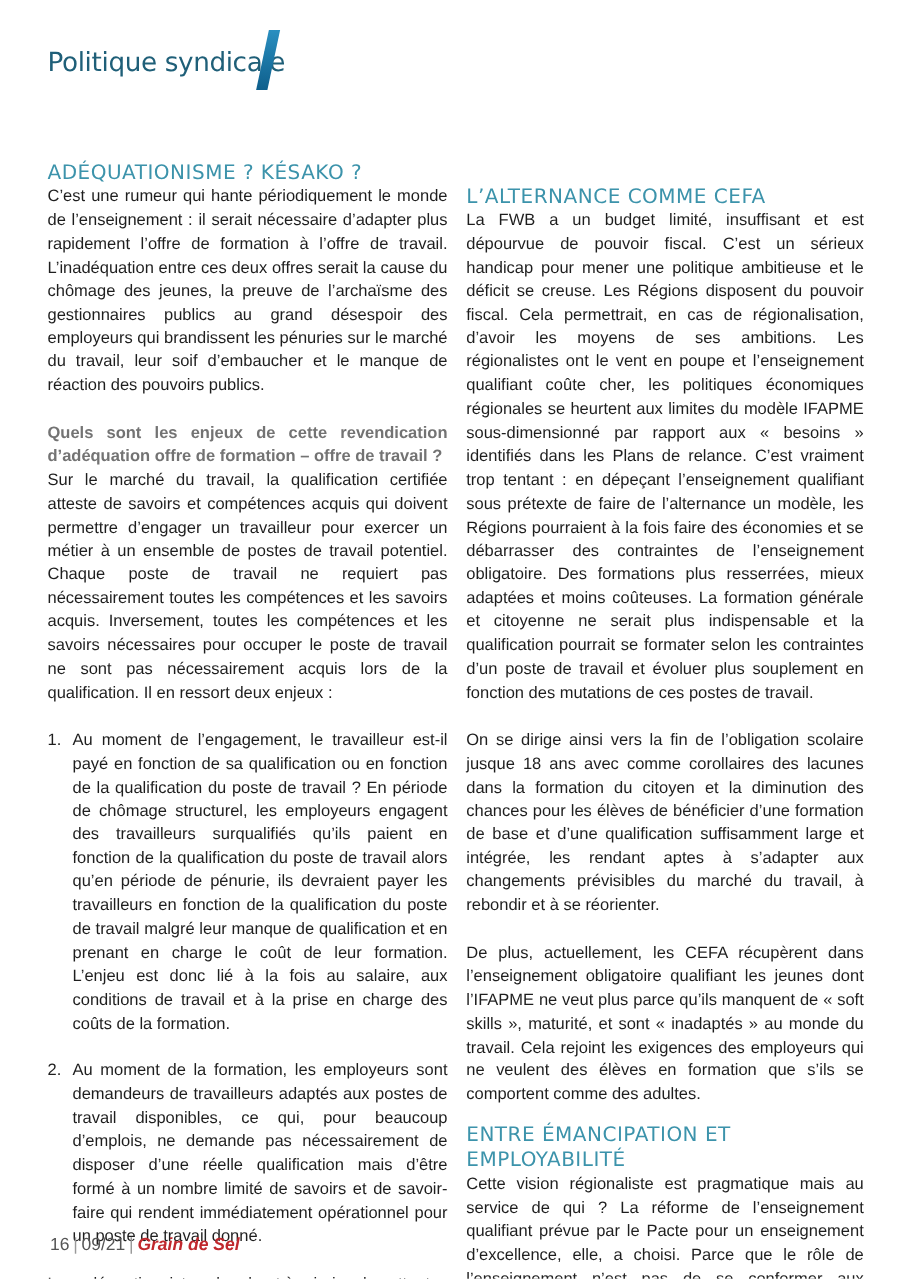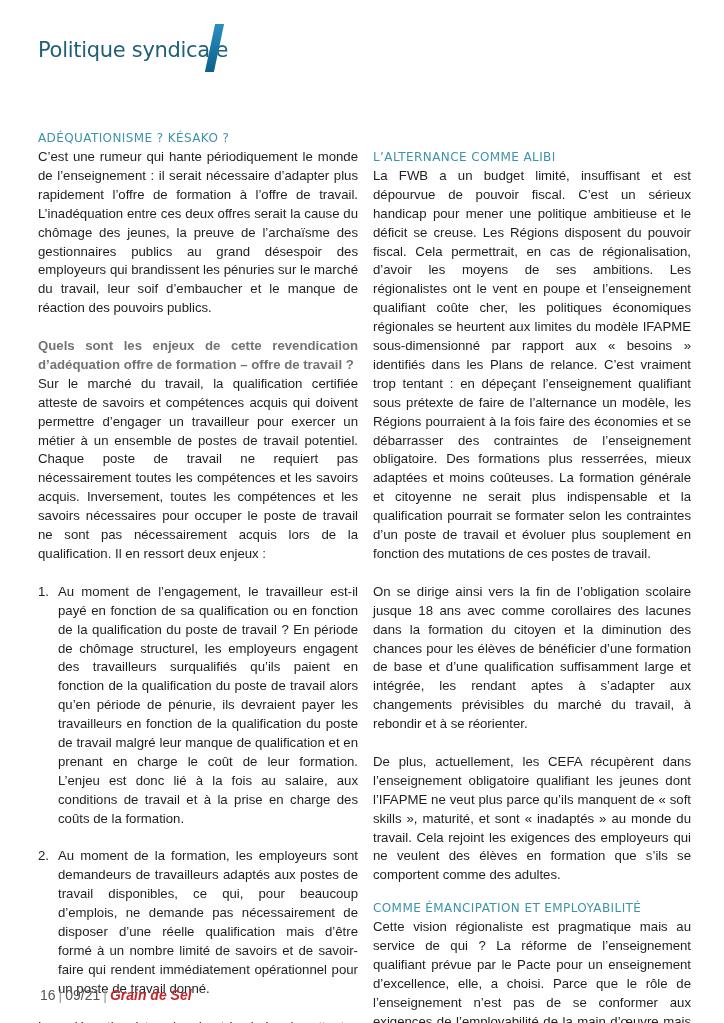--- a/index.html
+++ b/index.html
@@ -8,21 +8,21 @@
   .header { position:absolute; left:38px; top:34px; height:40px; }
   .header-title { font-family:"DejaVu Sans", sans-serif; font-size:21px; color:#1f5f78;
                   letter-spacing:-0.3px; position:absolute; left:0; top:4px; white-space:nowrap; }
   .header-slash { position:absolute; left:172px; top:-10px; width:9px; height:48px;
                   background:linear-gradient(180deg,#2a8fc0 0%,#0e5f8c 100%);
                   transform:skewX(-12deg); }
   .col { position:absolute; top:128px; font-size:13.2px; line-height:18.9px; text-align:justify; hyphens:manual; }
   .col.left { left:38px; width:320px; }
   .col.right { left:373px; width:318px; }
   .col p { margin:0; }
-  .h-section { font-family:"DejaVu Sans", sans-serif; font-size:12px; color:#3c93ab;
+  .h-section { font-family:"DejaVu Sans", sans-serif; font-size:16px; color:#3c93ab;
                letter-spacing:0.4px; line-height:20px; font-weight:normal; margin:0; text-align:left; }
   .h-sub { color:#737373; font-weight:bold; margin:0; }
   .gap { height:18.9px; }
   .list { margin:0; padding:0; list-style:none; }
   .list li { position:relative; padding-left:20px; }
   .list li .num { position:absolute; left:0; top:0; }
   .footer { position:absolute; left:40px; top:987px; font-size:14px; color:#555; white-space:nowrap; }
   .footer .brand { color:#c0282d; font-weight:bold; font-style:italic; }
   .footer .sep { color:#999; padding:0 3px; }
 </style>
@@ -51,26 +51,26 @@
       <span class="num">2.</span>
       <span>Au moment de la formation, les employeurs sont demandeurs de travailleurs adaptés aux postes de travail disponibles, ce qui, pour beaucoup d’emplois, ne demande pas nécessairement de disposer d’une réelle qualification mais d’être formé à un nombre limité de savoirs et de savoir-faire qui rendent immédiatement opérationnel pour un poste de travail donné.</span>
     </li>
   </ul>
   <div class="gap"></div>
   <p>Les adéquationnistes cherchent à prioriser les attentes des employeurs et à adapter les formations en conséquence. Cela revient donc à peser sur les pouvoirs publics pour qu’ils paient les formations souhaitées par les employeurs, qu’ils adaptent les contenus de formation à leurs demandes et qu’ils acceptent de réduire les qualifications « métier » à des qualifications utiles pour des postes de travail, soit à des morceaux de qualification. Non seulement ces politiques réduisent les contenus de formation mais elles réduisent de ce fait les capacités des travailleurs à négocier</p>
 </div>
 
 <div class="col right">
   <div class="gap"></div>
-  <h2 class="h-section">L’ALTERNANCE COMME ALIBI</h2>
+  <h2 class="h-section">L’ALTERNANCE COMME CEFA</h2>
   <p>La FWB a un budget limité, insuffisant et est dépourvue de pouvoir fiscal. C’est un sérieux handicap pour mener une politique ambitieuse et le déficit se creuse. Les Régions disposent du pouvoir fiscal. Cela permettrait, en cas de régionalisation, d’avoir les moyens de ses ambitions. Les régionalistes ont le vent en poupe et l’enseignement qualifiant coûte cher, les politiques économiques régionales se heurtent aux limites du modèle IFAPME sous-dimensionné par rapport aux « besoins » identifiés dans les Plans de relance. C’est vraiment trop tentant : en dépeçant l’enseignement qualifiant sous prétexte de faire de l’alternance un modèle, les Régions pourraient à la fois faire des économies et se débarrasser des contraintes de l’enseignement obligatoire. Des formations plus resserrées, mieux adaptées et moins coûteuses. La formation générale et citoyenne ne serait plus indispensable et la qualification pourrait se formater selon les contraintes d’un poste de travail et évoluer plus souplement en fonction des mutations de ces postes de travail.</p>
   <div class="gap"></div>
   <p>On se dirige ainsi vers la fin de l’obligation scolaire jusque 18 ans avec comme corollaires des lacunes dans la formation du citoyen et la diminution des chances pour les élèves de bénéficier d’une formation de base et d’une qualification suffisamment large et intégrée, les rendant aptes à s’adapter aux changements prévisibles du marché du travail, à rebondir et à se réorienter.</p>
   <div class="gap"></div>
   <p>De plus, actuellement, les CEFA récupèrent dans l’enseignement obligatoire qualifiant les jeunes dont l’IFAPME ne veut plus parce qu’ils manquent de « soft skills », maturité, et sont « inadaptés » au monde du travail. Cela rejoint les exigences des employeurs qui ne veulent des élèves en formation que s’ils se comportent comme des adultes.</p>
   <div class="gap" style="height:13px"></div>
-  <h2 class="h-section">COMME ÉMANCIPATION ET EMPLOYABILITÉ</h2>
+  <h2 class="h-section">ENTRE ÉMANCIPATION ET EMPLOYABILITÉ</h2>
   <p>Cette vision régionaliste est pragmatique mais au service de qui ? La réforme de l’enseignement qualifiant prévue par le Pacte pour un enseignement d’excellence, elle, a choisi. Parce que le rôle de l’enseignement n’est pas de se conformer aux exigences de l’employabilité de la main d’œuvre mais à viser l’émancipation de tous les élèves sans exception, jusqu’à 18 ans. C’est tout l’intérêt d’un tronc commun qui renforce les compétences et les savoirs de base pour tous jusqu’à 15 ans et d’une réforme du qualifiant qui doit enfin lui permettre de renforcer la qualité des qualifications. Les enfants des travailleurs les moins bien considérés doivent-ils continuer à subir la relégation sociale au sein de</p>
 </div>
 
 <div class="footer">
   <span>16</span><span class="sep">|</span><span>09/21</span><span class="sep">|</span><span class="brand">Grain de Sel</span>
 </div>
 
 </body></html>

